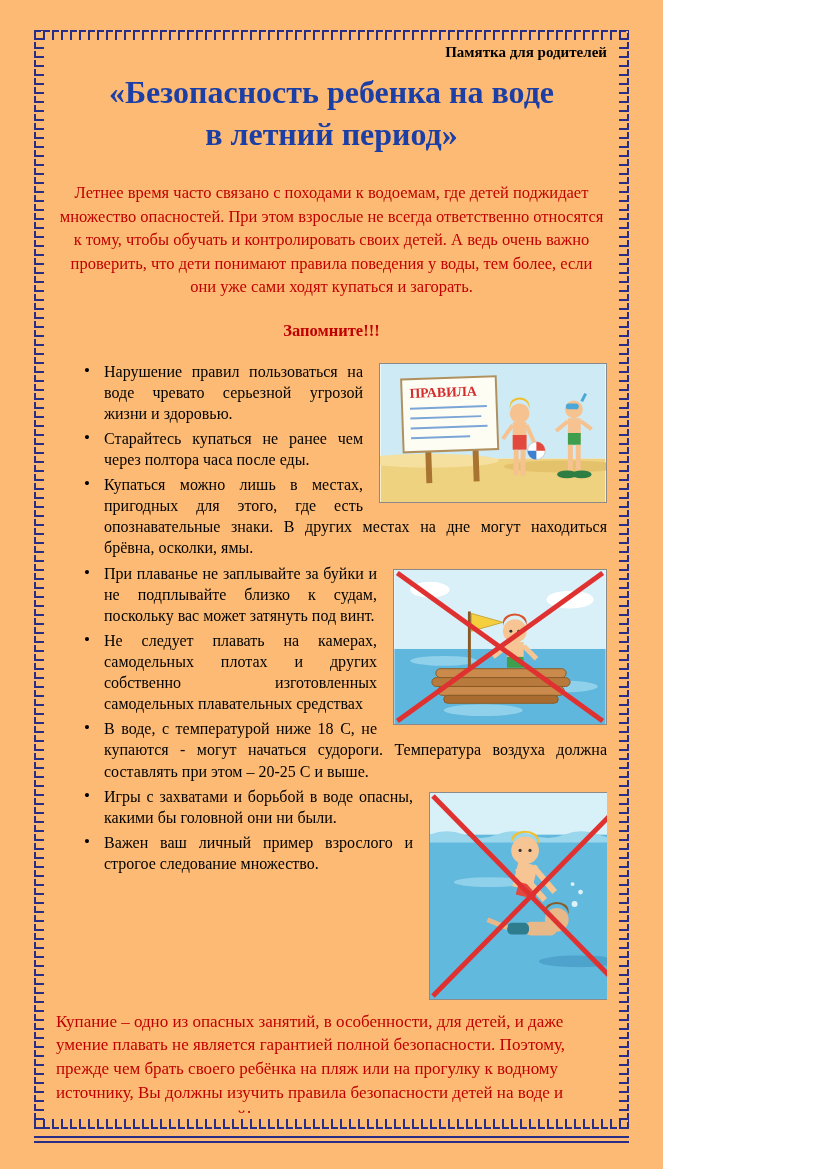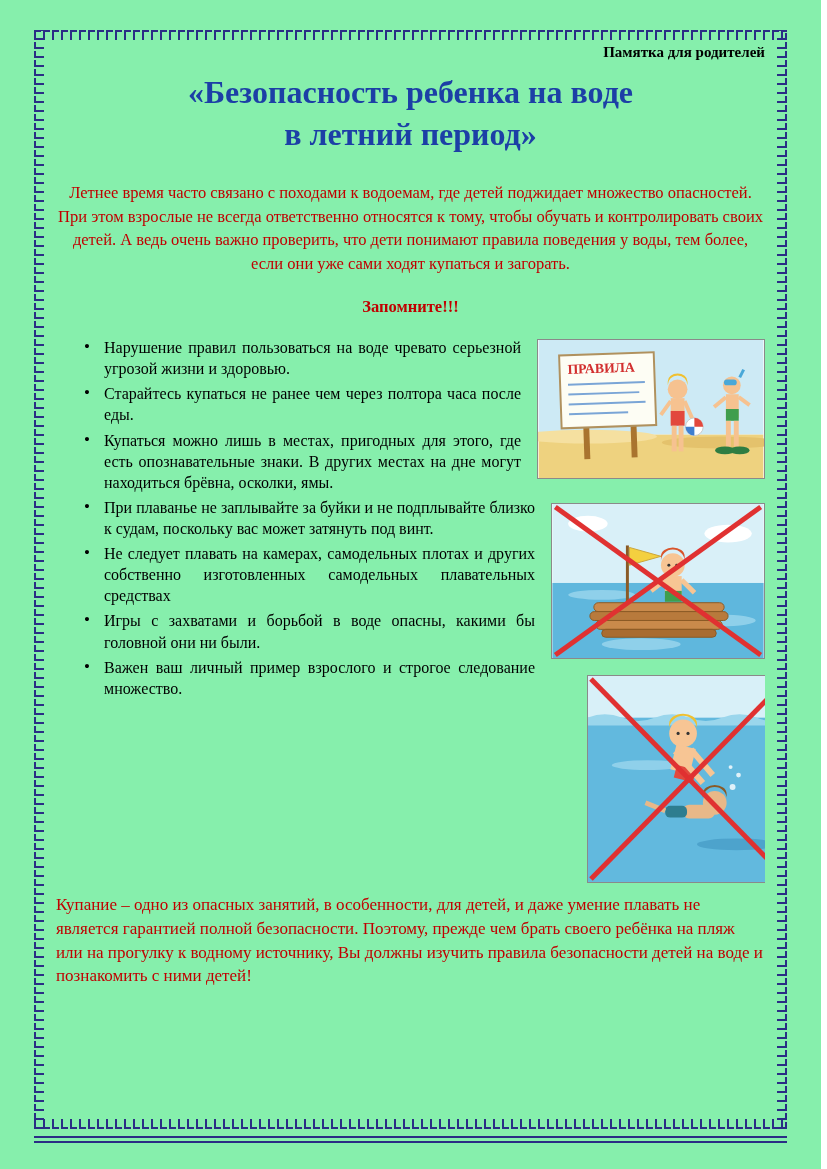--- a/index.html
+++ b/index.html
@@ -5,22 +5,22 @@
   :root{
     --nav:#2a2d85;
     --title-blue:#1c3fa6;
     --red:#c00000;
     --cross:#e03131;
   }
   *{box-sizing:border-box;}
   html,body{margin:0;padding:0;background:#fff;}
   .page{
     position:relative;
-    width:821px;height:1169px;
-    background:#86efac;
+    width:663px;height:1169px;
+    background:#fdba74;
     font-family:"Liberation Serif","DejaVu Serif",serif;
     color:#000;
     overflow:hidden;
   }
   
   .edge{position:absolute;z-index:2;}
   .edge-top{
     top:30px;left:34px;right:34px;height:10px;
     background:
       repeating-linear-gradient(90deg,var(--nav) 0 2px,transparent 2px 9px) 0 0/100% 100%,
@@ -236,20 +236,21 @@
 
           <g>
             <line x1="3" y1="3" x2="211" y2="153" stroke="#e03131" stroke-width="5"></line>
             <line x1="211" y1="3" x2="3" y2="153" stroke="#e03131" stroke-width="5"></line>
           </g>
         </svg>
       </figure>
 
       <div class="bullet">При плаванье не заплывайте за буйки и не подплывайте близко к судам, поскольку вас может затянуть под винт.</div>
       <div class="bullet">Не следует плавать на камерах, самодельных плотах и других собственно изготовленных самодельных плавательных средствах</div>
+      <div class="bullet">В  воде, с температурой ниже 18 С, не купаются - могут начаться судороги. Температура воздуха должна составлять при этом – 20-25 С и выше.</div>
 
       <figure class="fig fig3">
         <svg viewBox="0 0 204 208" width="202" height="206">
           <rect x="0" y="0" width="204" height="42" fill="#d8f0f8"></rect>
           <rect x="0" y="42" width="204" height="166" fill="#62b9de"></rect>
           <path d="M0,42 q17,-7 34,0 t34,0 t34,0 t34,0 t34,0 t34,0 v8 h-204 z" fill="#9ad6ec"></path>
           <ellipse cx="60" cy="90" rx="36" ry="5" fill="#8fd0ea"></ellipse>
           <ellipse cx="150" cy="170" rx="40" ry="6" fill="#4da3cc"></ellipse>
 
           <g>

